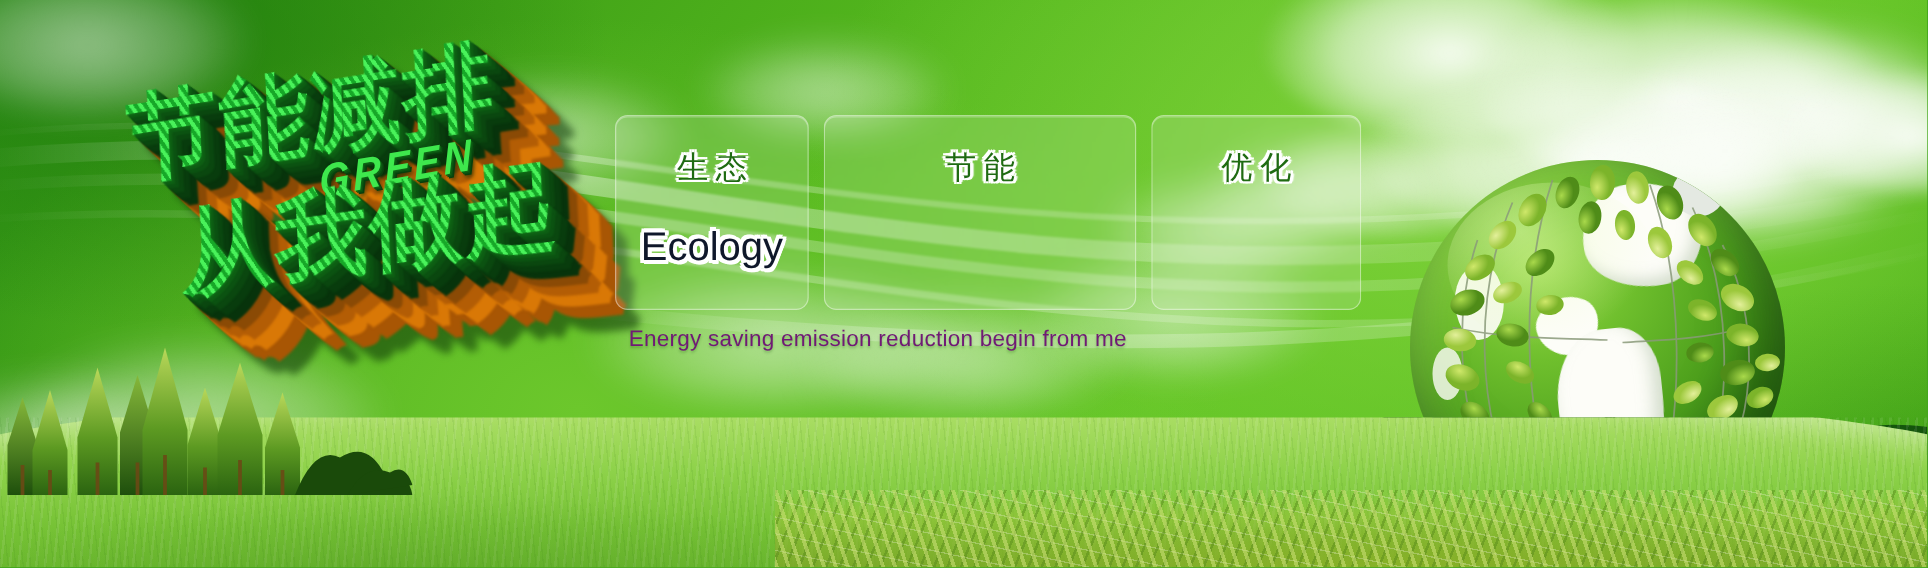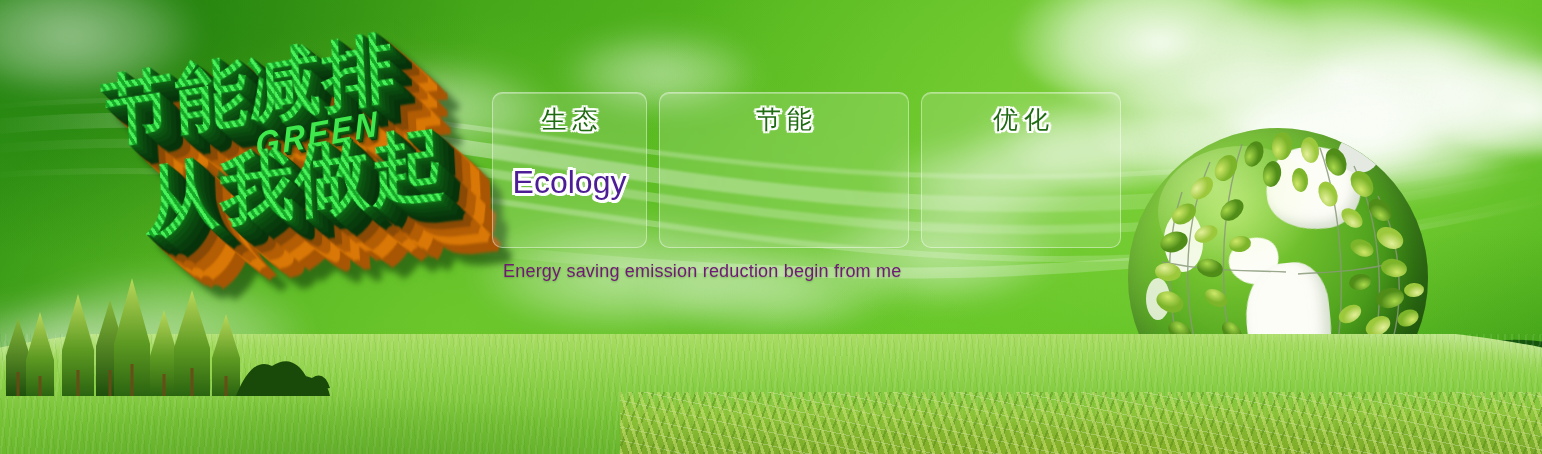--- a/index.html
+++ b/index.html
@@ -254,44 +254,44 @@
     position:relative;
     height:156px;
     border:1px solid rgba(255,255,255,.42);
     border-radius:10px;
     background:rgba(255,255,255,.14);
     box-shadow:inset 0 1px 0 rgba(255,255,255,.30);
     display:flex;
     flex-direction:column;
     align-items:center;
     justify-content:flex-start;
-    padding-top:14px;
+    padding-top:29px;
     backdrop-filter:blur(1px);
   }
   .card-1{ width:155px; }
   .card-2{ width:250px; }
-  .card-3{ width:200px; }
+  .card-3{ width:168px; }
 
   .card-cn{
     font-size:25px;
     font-weight:normal;
     color:#1f6b12;
     letter-spacing:6px;
     text-indent:6px;
     line-height:1;
     text-shadow:
       -2px -2px 0 #fff, 2px -2px 0 #fff, -2px 2px 0 #fff, 2px 2px 0 #fff,
       -2px 0 0 #fff, 2px 0 0 #fff, 0 -2px 0 #fff, 0 2px 0 #fff,
       -3px 0 1px rgba(255,255,255,.85), 3px 0 1px rgba(255,255,255,.85);
   }
   .card-en{
     margin-top:34px;
     font-size:32px;
     font-weight:normal;
-    color:#4c1d95;
+    color:#0f172a;
     line-height:1;
     letter-spacing:0px;
     text-shadow:
       -2px -2px 0 #fff, 2px -2px 0 #fff, -2px 2px 0 #fff, 2px 2px 0 #fff,
       -3px 0 0 #fff, 3px 0 0 #fff, 0 -3px 0 #fff, 0 3px 0 #fff,
       -2px -3px 0 #fff, 2px 3px 0 #fff, 3px -2px 0 #fff, -3px 2px 0 #fff;
   }
 
   .tagline{
     position:absolute;

